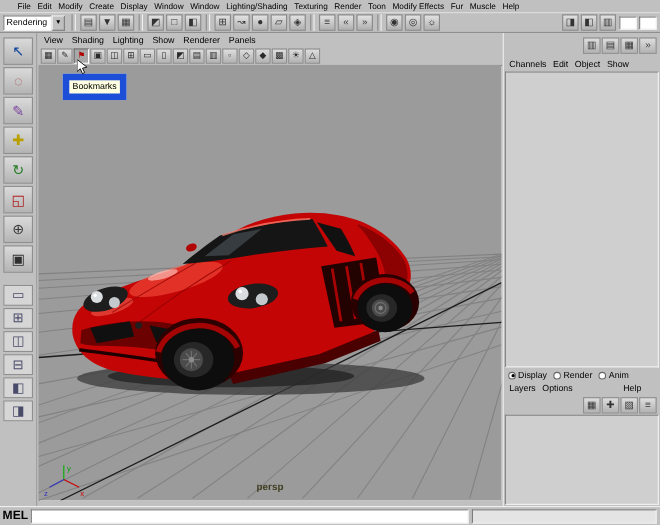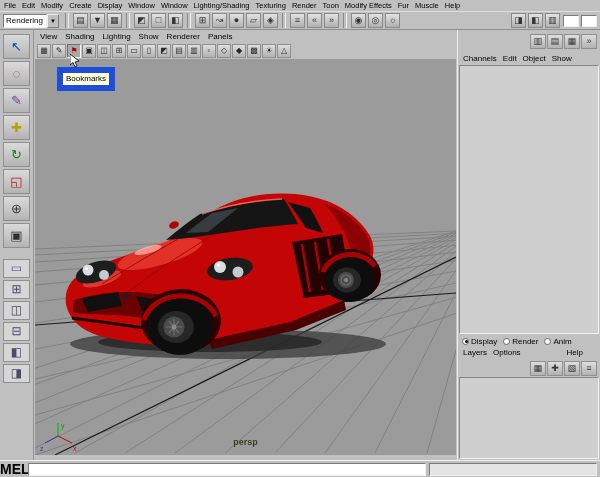--- a/index.html
+++ b/index.html
@@ -1,19 +1,19 @@
 <!DOCTYPE html>
 <html><head>
 <meta charset="utf-8">
 <style>
 *{margin:0;padding:0;box-sizing:border-box;cursor:default}
 html,body{width:600px;height:477px;background:#c0c0c0}
 #app{position:relative;width:600px;height:477px;background:#c0c0c0;font-family:"Liberation Sans",sans-serif;font-size:8px;color:#000;overflow:hidden}
 .abs{position:absolute}
-#menubar{left:0;top:0;width:600px;height:11px;display:flex;align-items:center;padding-left:1px}
+#menubar{left:0;top:0;width:600px;height:11px;display:flex;align-items:center;padding-left:13px}
 #menubar span{font-size:7.5px;padding:0 3px;white-space:nowrap}
 #statusline{left:0;top:11px;width:600px;height:19px;display:flex;align-items:center;padding:0 3px;border-top:1px solid #dedede;border-bottom:1px solid #8f8f8f;background:#c0c0c0}
 .combo{display:flex;height:14px;margin-right:3px;flex:none}
 .combo-field{width:44px;background:#fff;border:1px solid;border-color:#7b7b7b #f0f0f0 #f0f0f0 #7b7b7b;font-size:8px;line-height:12px;padding-left:2px;white-space:nowrap;overflow:hidden}
 .combo-arrow{width:12px;background:#c0c0c0;border:1px solid;border-color:#f0f0f0 #7b7b7b #7b7b7b #f0f0f0;font-size:6px;text-align:center;line-height:12px}
 .icon15{width:15px;height:15px;margin:0 1px;background:linear-gradient(#e2e2e2,#b0b0b0);border:1px solid #898989;font-size:9px;line-height:12px;text-align:center;color:#333;flex:none;overflow:hidden}
 .vsep{width:4px;height:15px;border-left:1px solid #8a8a8a;border-right:1px solid #f0f0f0;margin:0 3px;flex:none}
 .mini-field{width:16px;height:12px;background:#fff;border:1px solid;border-color:#7b7b7b #f0f0f0 #f0f0f0 #7b7b7b;margin-left:2px;flex:none}
 #toolbox{left:0;top:30px;width:34px;height:430px;background:#c0c0c0;border-right:1px solid #949494;display:flex;flex-direction:column;align-items:center;padding-top:3px}
 .tool{width:27px;height:25px;margin:1px 0;background:linear-gradient(#dadada,#b4b4b4);border:1px solid #8f8f8f;font-size:13px;line-height:23px;text-align:center;flex:none;overflow:hidden}
@@ -39,21 +39,21 @@
 .radio-row{height:14px;display:flex;align-items:center;padding-left:4px}
 .radio{width:7px;height:7px;border-radius:50%;background:#fff;border:1px solid #666;margin-right:2px;position:relative;flex:none}
 .radio.checked::after{content:"";position:absolute;left:1.5px;top:1.5px;width:3px;height:3px;border-radius:50%;background:#000}
 .radio-row label{font-size:8px;margin-right:6px}
 .layer-menus{height:12px;display:flex;padding-left:2px}
 .layer-menus span{font-size:8px;padding:0 3px;white-space:nowrap}
 .layer-menus .push{margin-left:auto;margin-right:14px}
 .layer-icons{height:17px;display:flex;justify-content:flex-end;align-items:center;padding-right:3px}
 .layer-area{height:82px;margin:0 1px 1px;background:#cfcfcf;border:1px solid;border-color:#868686 #f2f2f2 #f2f2f2 #868686}
 #commandline{left:0;top:460px;width:600px;height:17px;display:flex;align-items:center;background:#c0c0c0;border-top:1px solid #efefef}
-#mel-label{width:28px;text-align:center;font-size:14px;font-weight:bold;flex:none}
+#mel-label{width:28px;text-align:center;font-size:11px;font-weight:bold;flex:none}
 #cmd-input{width:398px;height:13px;background:#fff;border:1px solid;border-color:#7b7b7b #f0f0f0 #f0f0f0 #7b7b7b;font:8px "Liberation Sans",sans-serif;padding:0 2px;flex:none}
 #cmd-feedback{flex:1;height:13px;margin:0 3px;background:#e4e4e4;border:1px solid;border-color:#7b7b7b #f0f0f0 #f0f0f0 #7b7b7b}
 svg text{font-family:"Liberation Sans",sans-serif}
 </style>
 </head>
 <body>
 
 <div id="app">
 
   <div id="menubar" class="abs">

